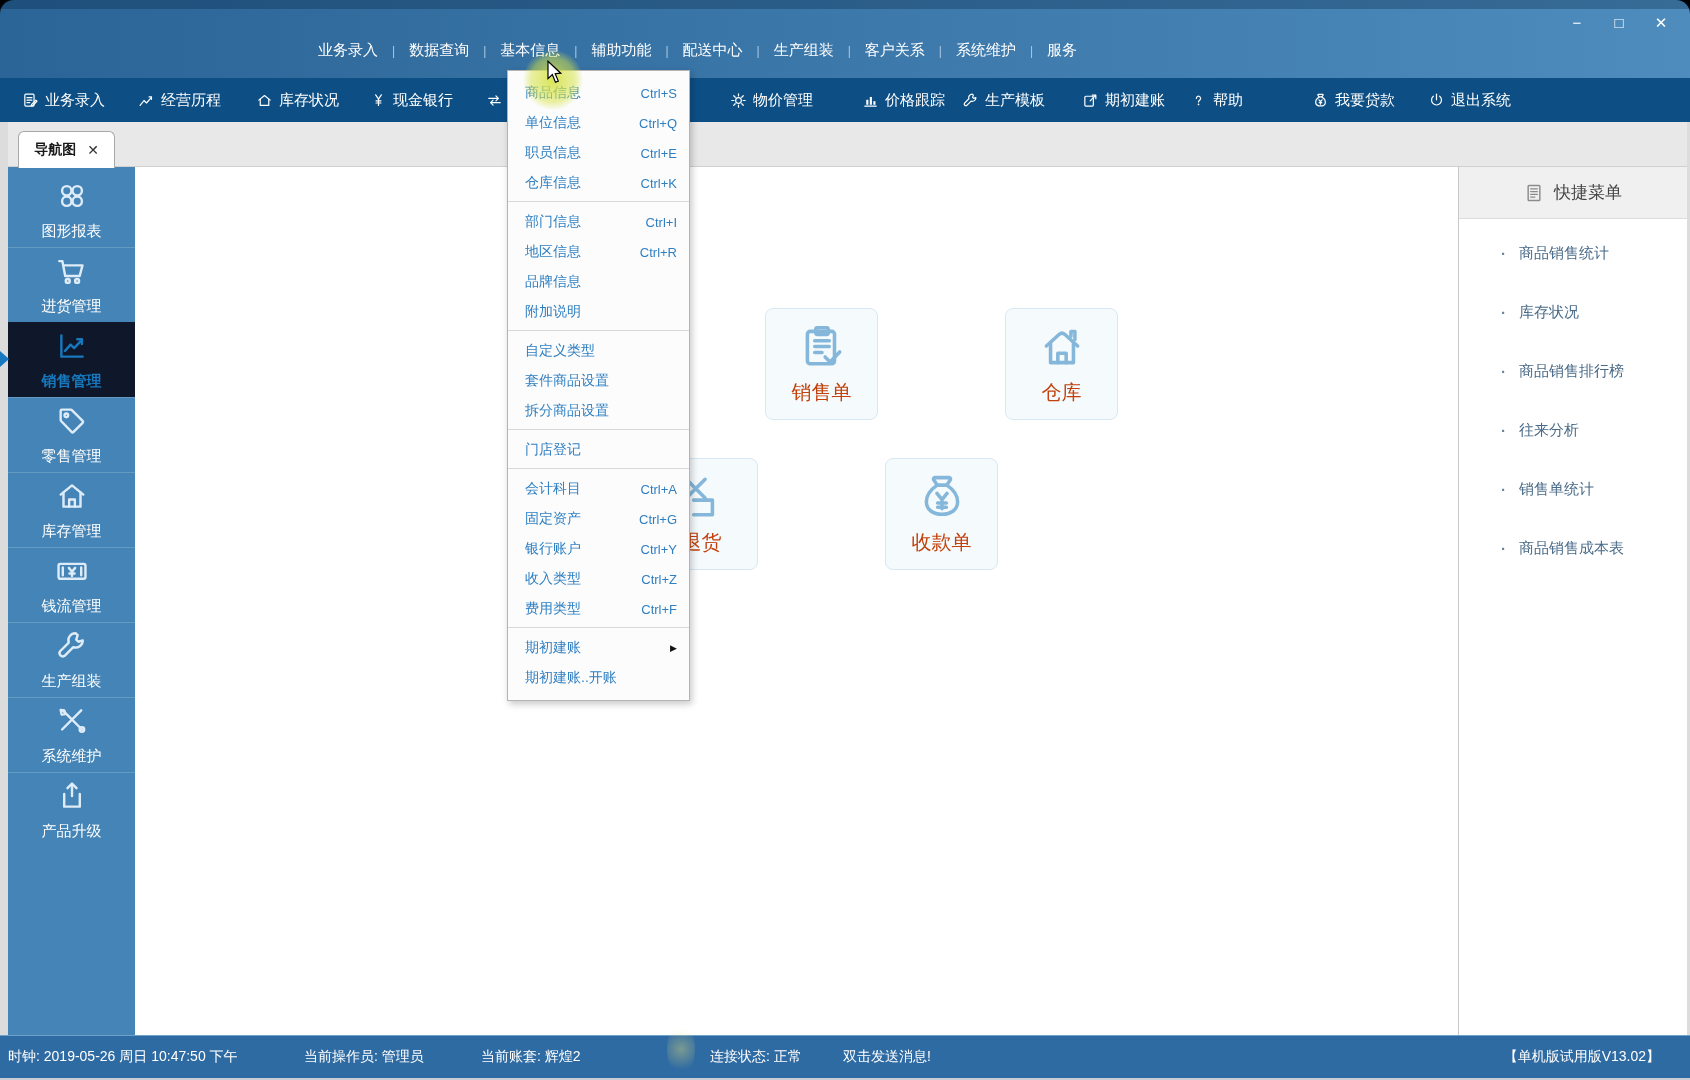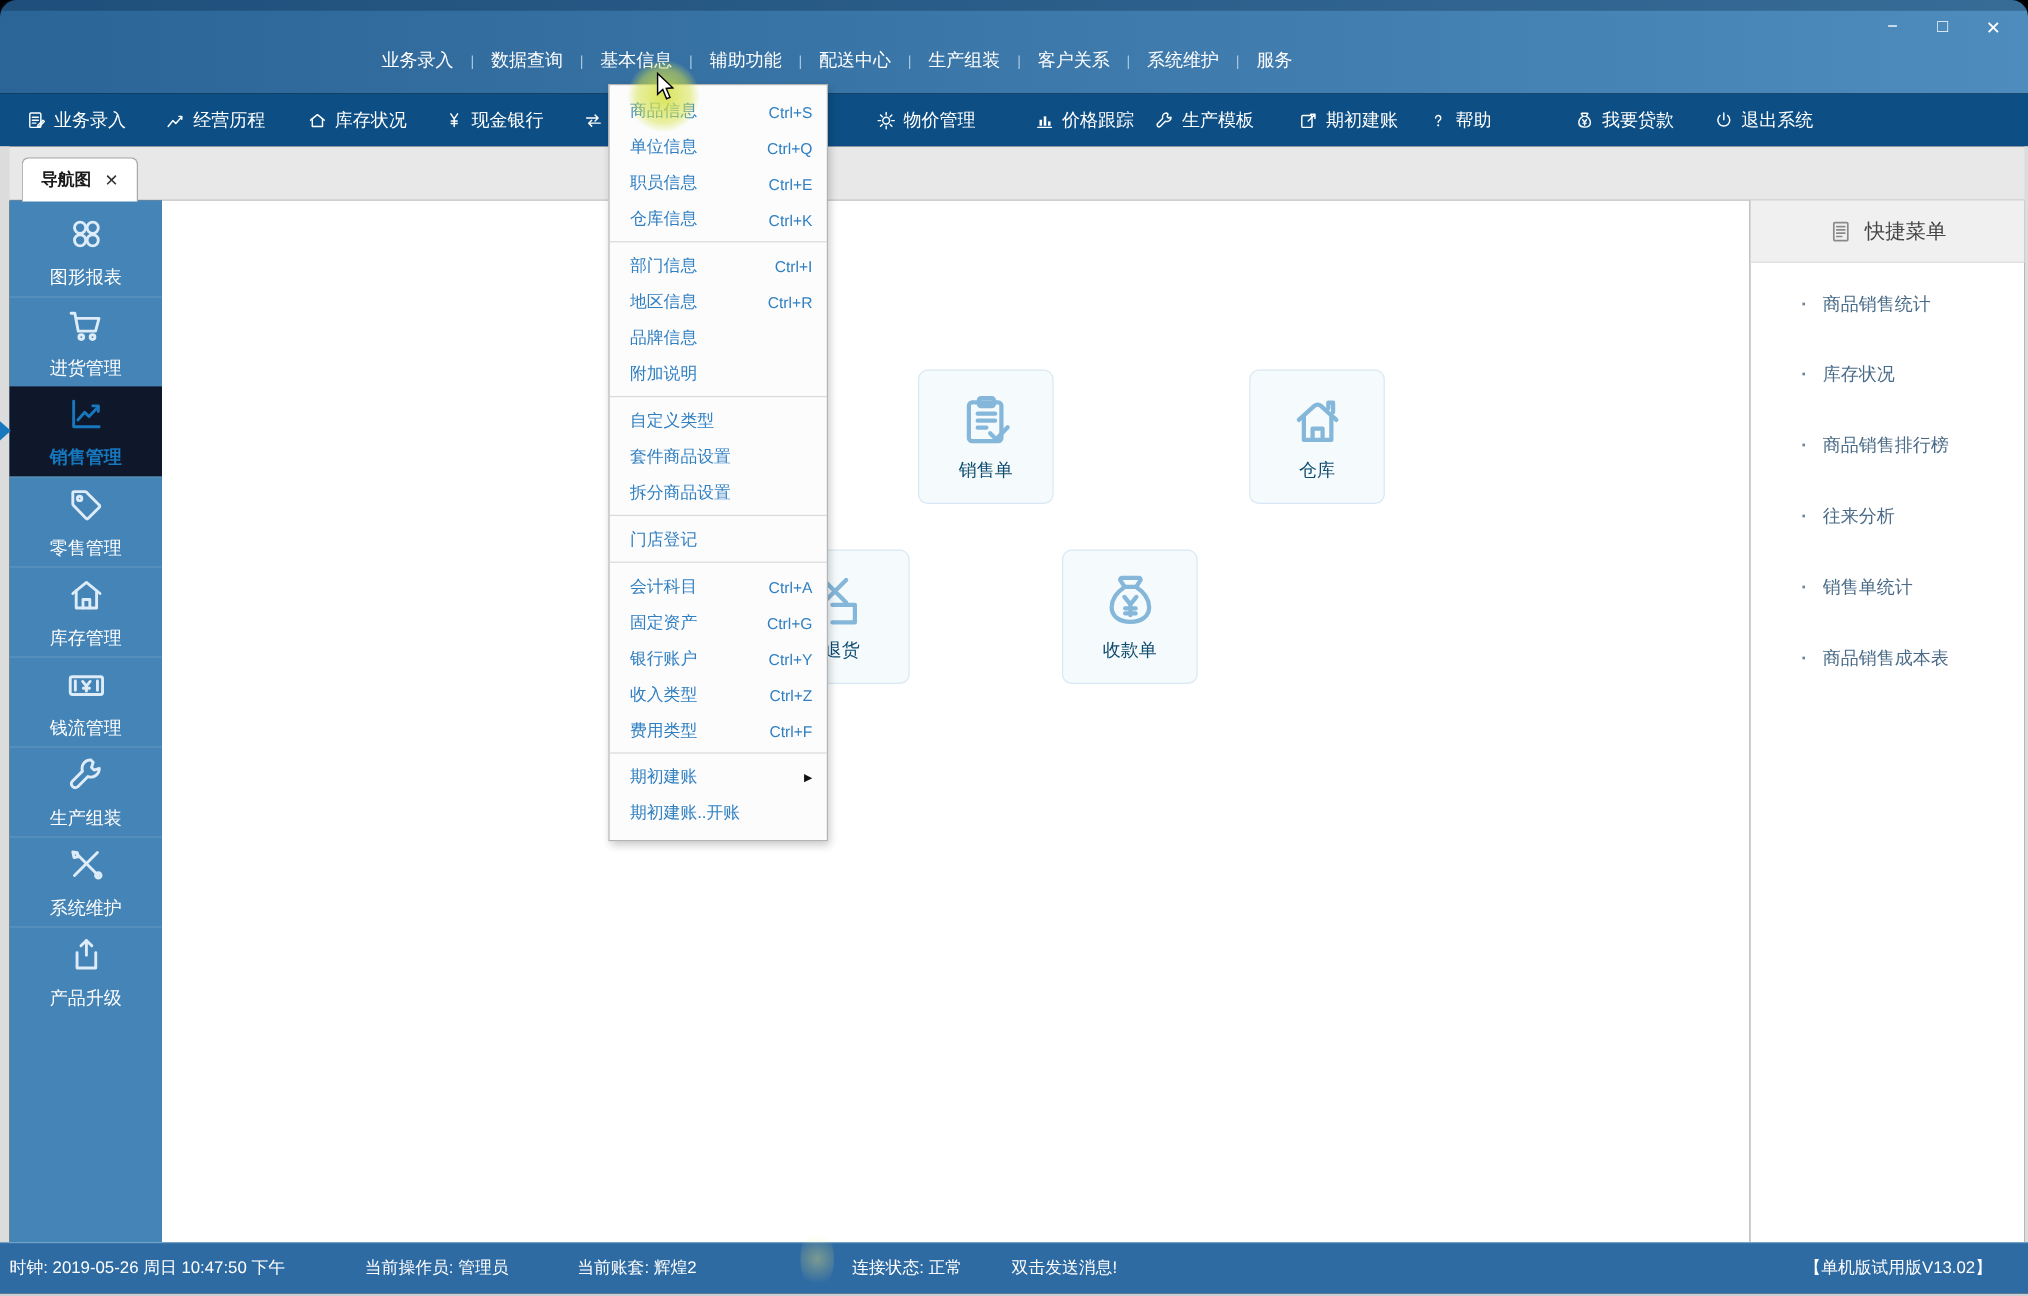--- a/index.html
+++ b/index.html
@@ -47,21 +47,21 @@
   .sb-item.active{background:#0f172a;border-top:none}
   .sb-item.active .sb-label{color:var(--accent);font-weight:bold}
   .sb-item.active{color:var(--accent)}
   .sb-active-arrow{position:absolute;left:0;top:351px;width:0;height:0;border-top:8px solid transparent;border-bottom:8px solid transparent;border-left:9px solid var(--accent);z-index:6}
 
   
   .main{position:absolute;left:135px;top:167px;width:1323px;height:868px;background:#fff}
   .tile{position:absolute;width:113px;height:112px;background:#f5fafd;border:1px solid #d7e8f4;border-radius:8px;
     display:flex;flex-direction:column;align-items:center;justify-content:center;gap:7px;z-index:10;cursor:default}
   .tile-icon{color:var(--tileicon);display:flex}
-  .tile-label{font-size:15px;color:#0c4a6e}
+  .tile-label{font-size:20px;color:#c2410c}
 
   
   .quickpanel{position:absolute;left:1458px;top:167px;width:229px;height:868px;background:#fff;border-left:1px solid #c9c9c9}
   .qm-header{height:52px;background:#f0f0f0;border-bottom:1px solid #dcdcdc;display:flex;align-items:center;justify-content:center;gap:10px;color:#444;font-size:17px}
   .qm-icon{color:#8a8a8a;display:flex}
   .qm-item{position:absolute;left:0;width:100%;height:20px;display:flex;align-items:center;gap:13px;padding-left:42px;color:#4a6b88;font-size:15px;cursor:default;white-space:nowrap}
   .qm-bullet{font-weight:bold;color:#6b8299}
 
   
   .dropdown{position:absolute;left:507px;top:70px;width:183px;background:#fcfcfd;border:1px solid #b4b4b4;
@@ -320,21 +320,21 @@
         <span class="tile-icon">
           <svg width="50" height="50" viewBox="0 0 24 24" fill="none" stroke="currentColor" stroke-width="1.7" stroke-linecap="round" stroke-linejoin="round">
             <rect x="5" y="4.5" width="13" height="15.5" rx="1.3"></rect>
             <rect x="9" y="2.8" width="6" height="3.2" rx="0.8"></rect>
             <path d="M8.5 9h7M8.5 11.8h7M8.5 14.6h3.5"></path>
             <path d="M13.5 16.8l2.4 2.4 4.6-4.8"></path>
           </svg>
         </span>
         <span class="tile-label">销售单</span>
       </div>
-      <div class="tile" style="left: 1005px; top: 308px; margin-left: 36px;">
+      <div class="tile" style="left: 1005px; top: 308px;">
         <span class="tile-icon">
           <svg width="50" height="50" viewBox="0 0 24 24" fill="none" stroke="currentColor" stroke-width="1.7" stroke-linecap="round" stroke-linejoin="round">
             <path d="M4.5 11.5l6.2-5.6a2 2 0 0 1 2.6 0l6.2 5.6"></path>
             <path d="M6.5 10v9.5h11V10"></path>
             <path d="M10 19.5v-4.5h4v4.5"></path>
             <path d="M16.3 6.8V4.6h1.9v3.8"></path>
           </svg>
         </span>
         <span class="tile-label">仓库</span>
       </div>

